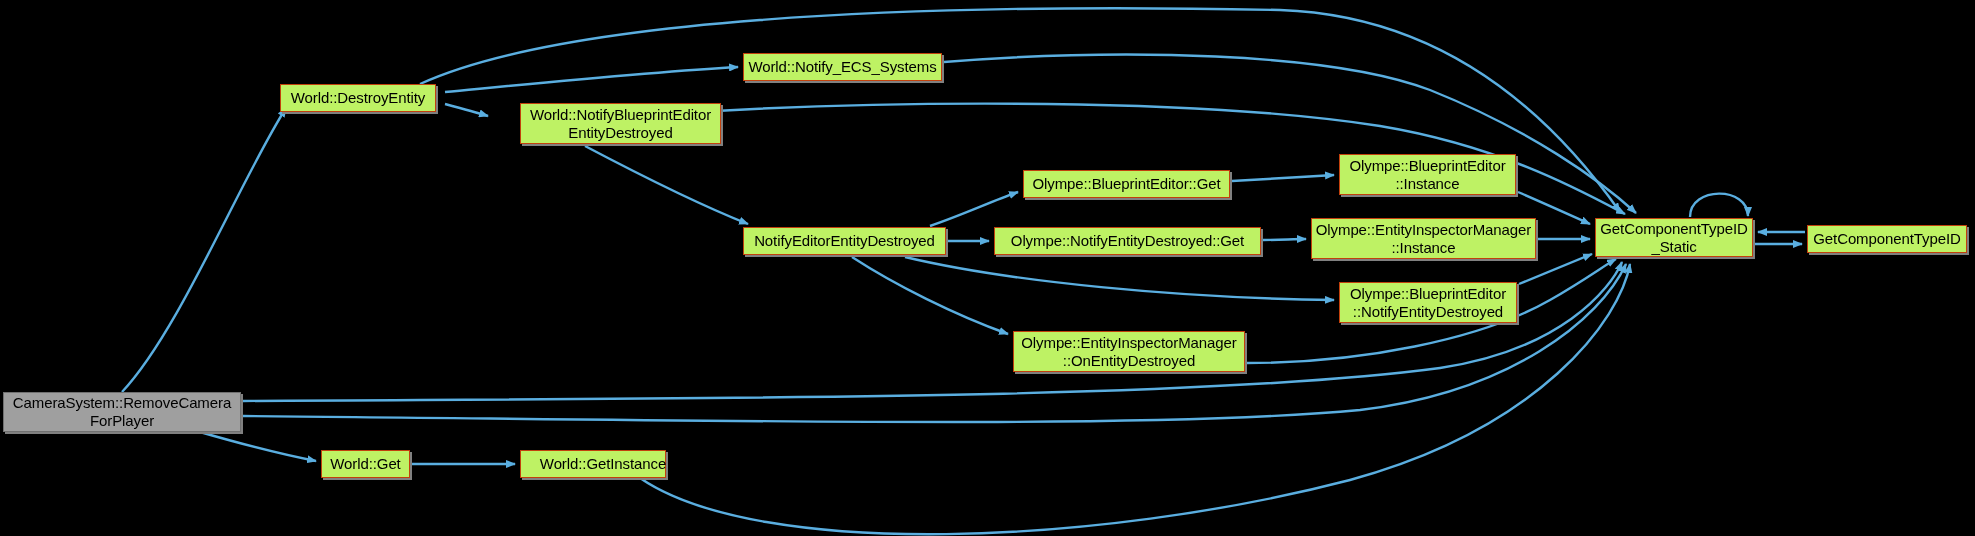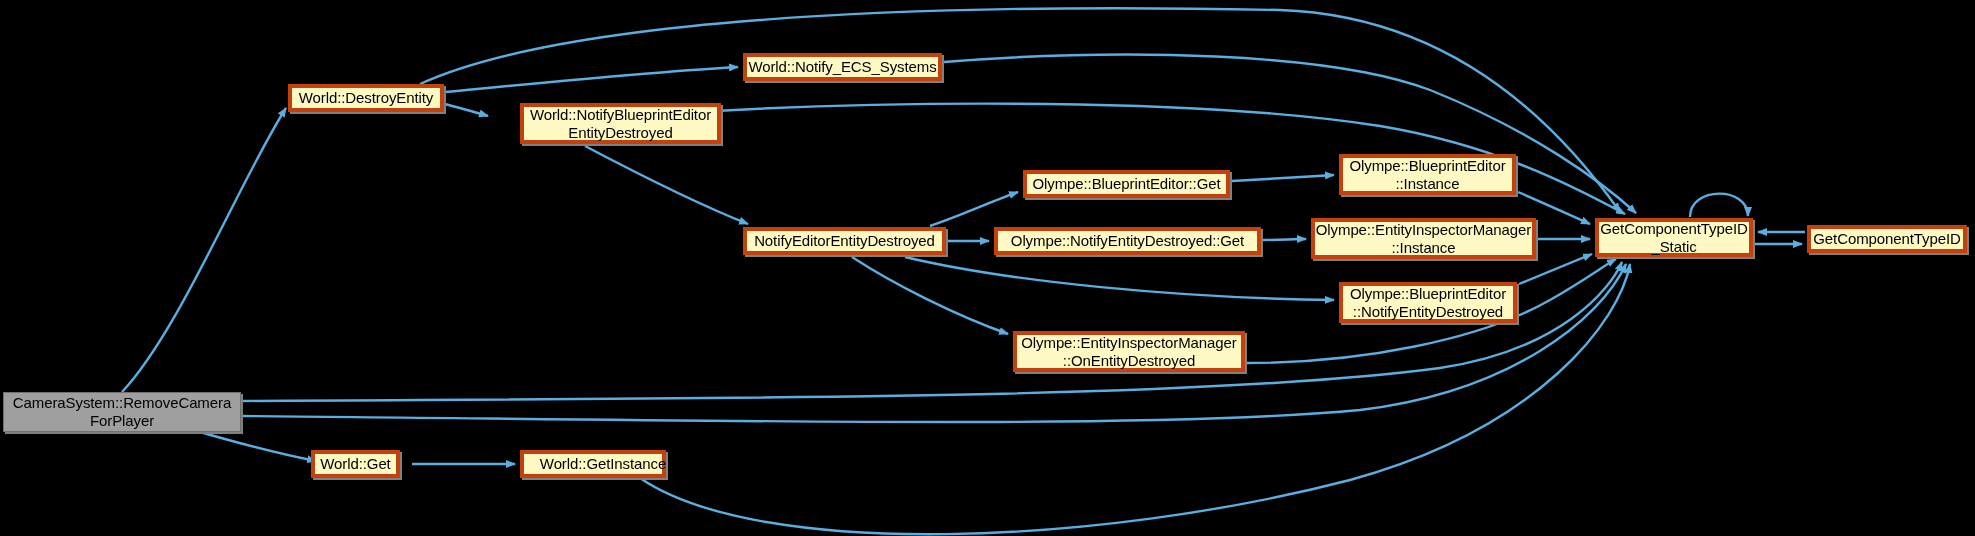--- a/index.html
+++ b/index.html
@@ -18,22 +18,22 @@
   #edges {
     position: absolute;
     left: 0;
     top: 0;
     width: 1975px;
     height: 536px;
   }
   .node {
     position: absolute;
     box-sizing: border-box;
-    background: #fef9c3;
-    border: 4px solid #c2410c;
+    background: #bef264;
+    border: 1px solid #c2410c;
     box-shadow: 2px 2px 0 0 #808080;
     display: flex;
     align-items: center;
     justify-content: center;
     text-align: center;
     color: #000000;
     font-size: 15px;
     line-height: 18px;
     white-space: pre-line;
     z-index: 5;
@@ -113,21 +113,21 @@
       <path d="M 640,478 C 760,560 1100,545 1350,480 C 1540,428 1620,320 1630,264"></path>
 
     </g>
   </svg>
 
   <div class="node highlight" style="left:3px;top:392px;width:238px;height:40px;text-align:center;">
     <span class="node-label">CameraSystem::RemoveCamera
 ForPlayer</span>
   </div>
 
-  <div class="node" style="left:288px;top:84px;width:156px;height:28px;">
+  <div class="node" style="left:280px;top:84px;width:156px;height:28px;">
     <span class="node-label">World::DestroyEntity</span>
   </div>
 
   <div class="node" style="left:743px;top:53px;width:199px;height:28px;">
     <span class="node-label">World::Notify_ECS_Systems</span>
   </div>
 
   <div class="node" style="left:520px;top:103px;width:201px;height:41px;">
     <span class="node-label">World::NotifyBlueprintEditor
 EntityDestroyed</span>
@@ -167,21 +167,21 @@
 
   <div class="node" style="left:1595px;top:218px;width:158px;height:39px;">
     <span class="node-label">GetComponentTypeID
 _Static</span>
   </div>
 
   <div class="node" style="left:1807px;top:225px;width:160px;height:28px;">
     <span class="node-label">GetComponentTypeID</span>
   </div>
 
-  <div class="node" style="left:311px;top:450px;width:89px;height:28px;">
+  <div class="node" style="left:321px;top:450px;width:89px;height:28px;">
     <span class="node-label">World::Get</span>
   </div>
 
   <div class="node" style="left:520px;top:450px;width:146px;height:28px;padding-left:20px;">
     <span class="node-label">World::GetInstance</span>
   </div>
 
 </div>
 
 </body></html>

